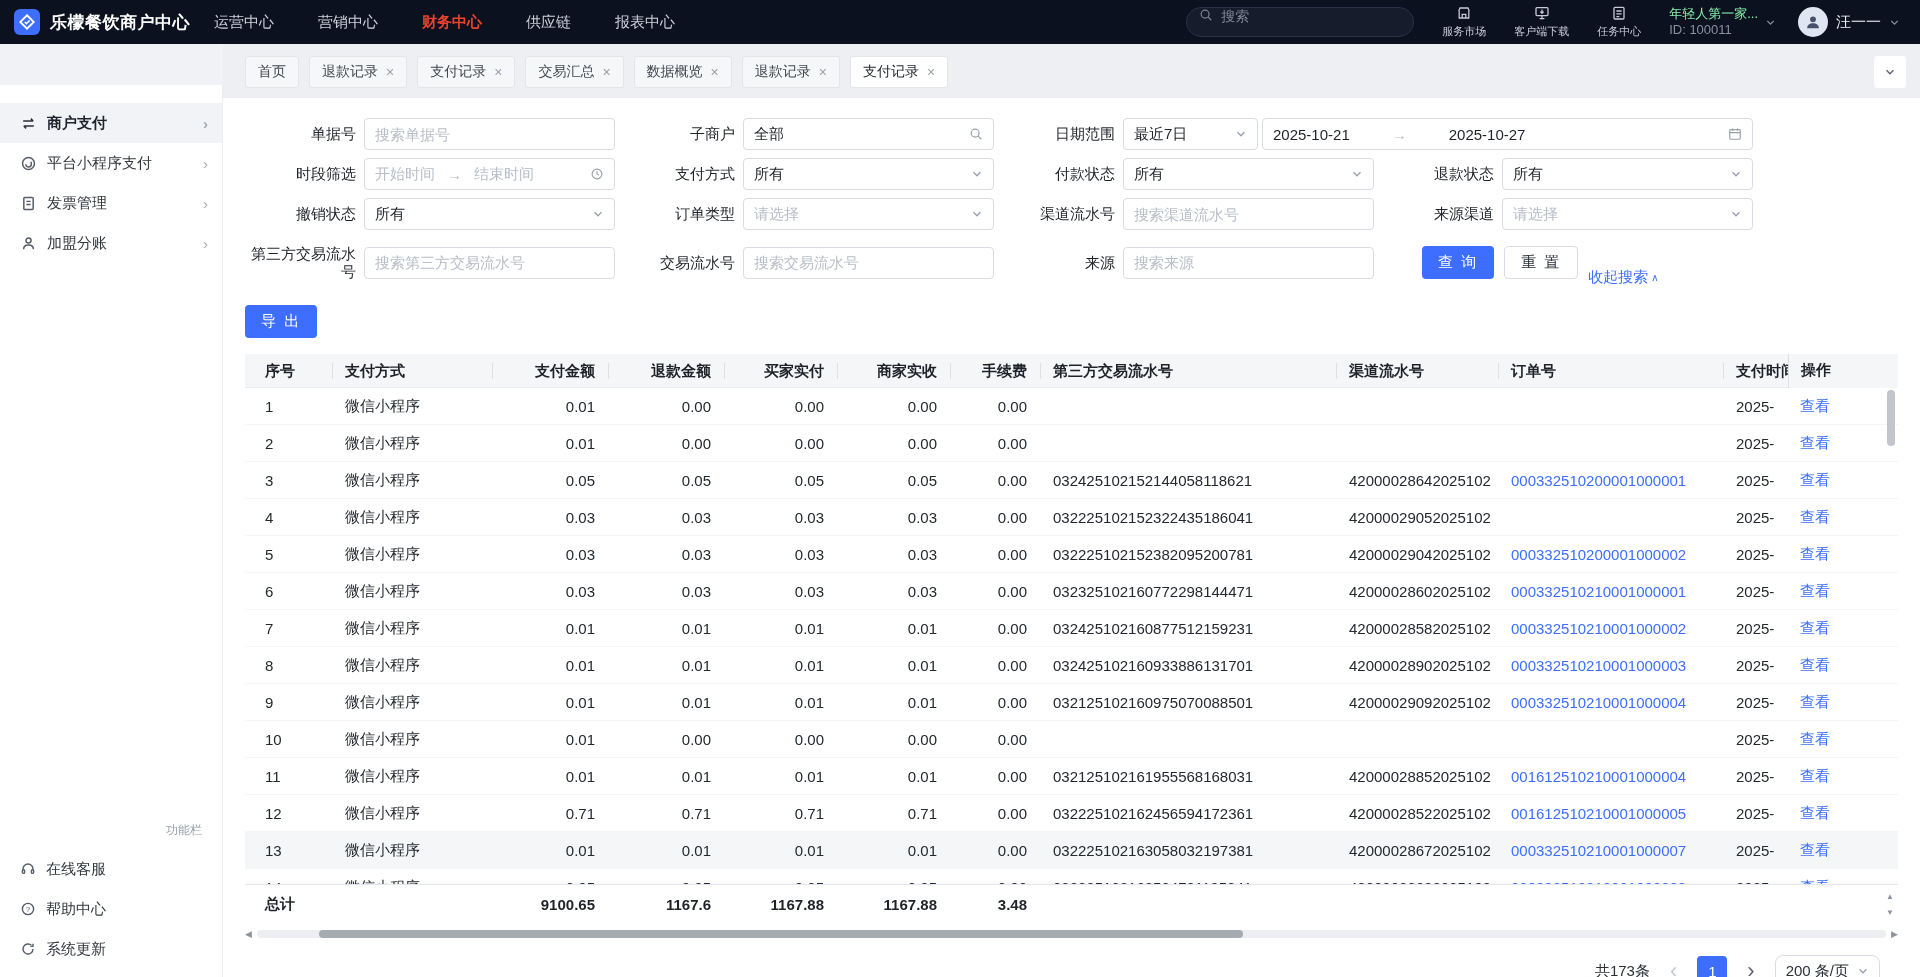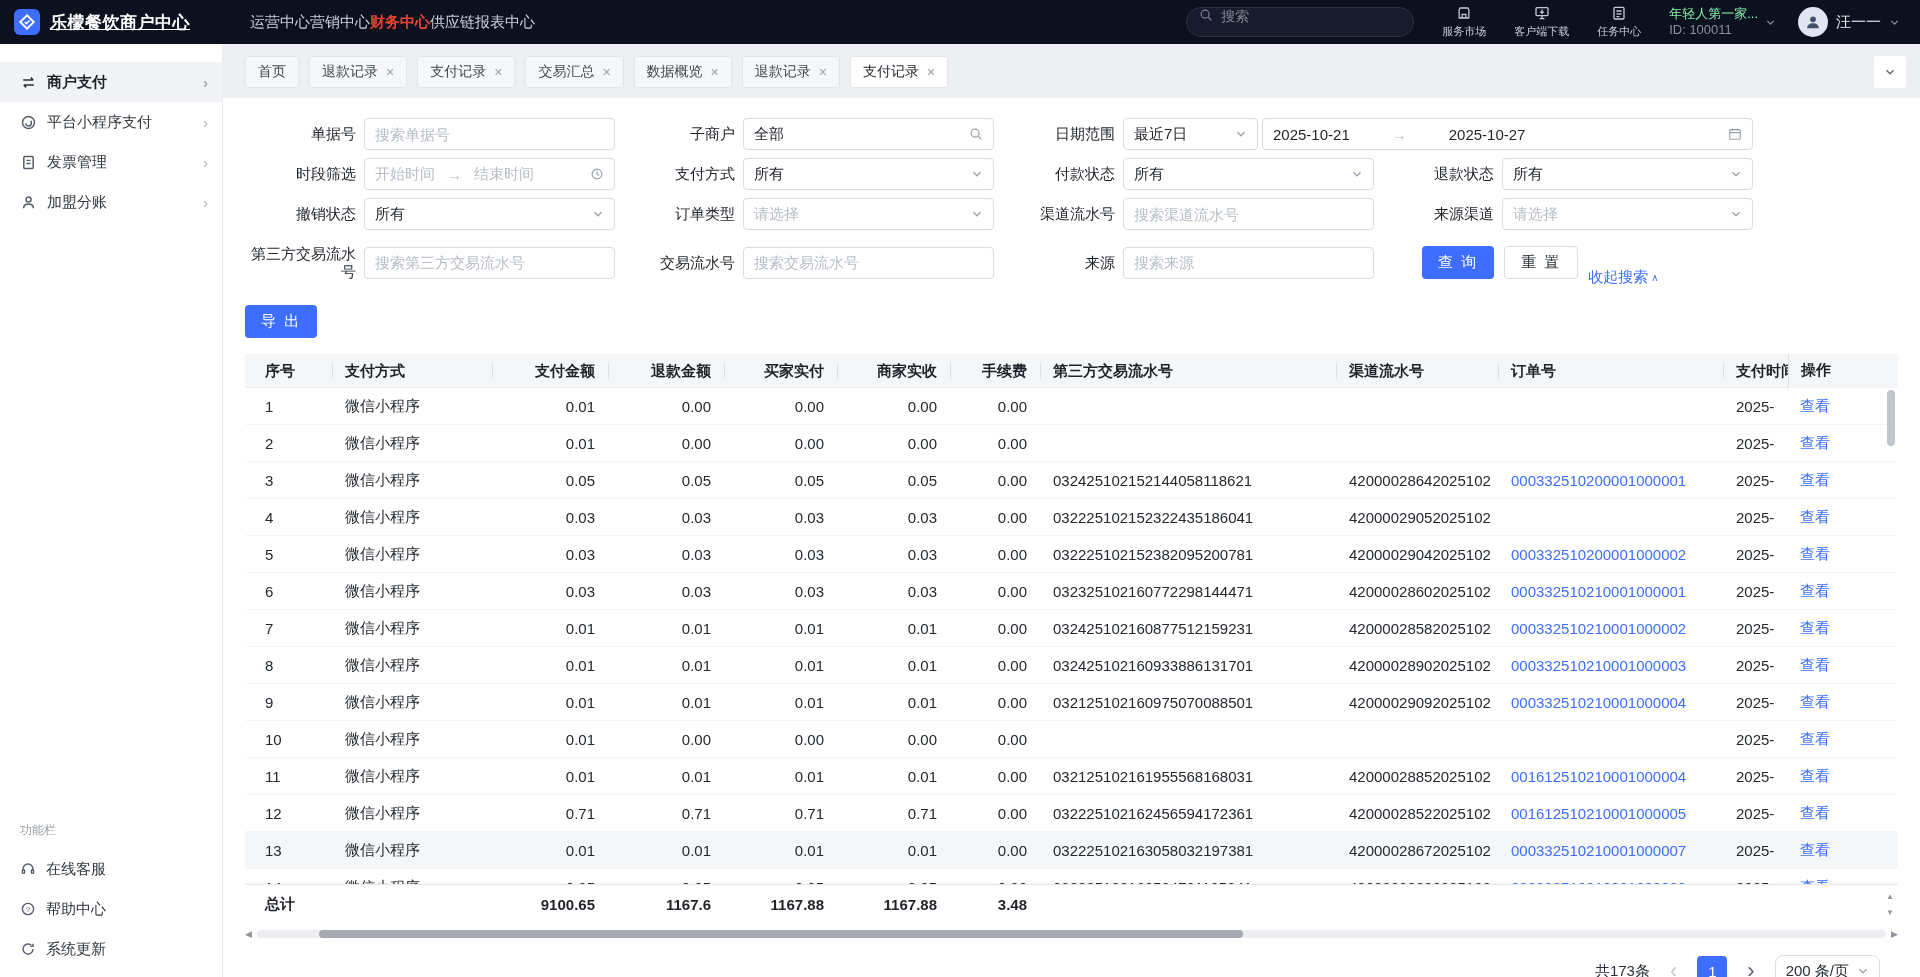--- a/index.html
+++ b/index.html
@@ -8,49 +8,49 @@
     width: 1920px; height: 977px; overflow: hidden;
     font-family: "Liberation Sans", "DejaVu Sans", sans-serif;
     background: #f0f2f5; color: #1f2329;
   }
   .app { display: flex; flex-direction: column; height: 977px; }
 
   
   .topbar { height: 44px; flex: 0 0 44px; background: #0c111f; display: flex; align-items: center; padding: 0 20px 0 14px; }
   .brand { display: flex; align-items: center; gap: 10px; }
   .logo { width: 26px; height: 26px; border-radius: 6px; background: #3d6eff; display: flex; align-items: center; justify-content: center; }
-  .brand-title { color: #fff; font-size: 17px; font-weight: 700; letter-spacing: .5px; white-space: nowrap; text-decoration: underline; }
-  .topnav { display: flex; margin-left: 60px; }
+  .brand-title { color: #fff; font-size: 17px; font-weight: 700; letter-spacing: .5px; white-space: nowrap; }
+  .topnav { display: flex; gap: 44px; margin-left: 24px; }
   .nav-item { font-size: 15px; color: #ccd1db; cursor: pointer; white-space: nowrap; }
   .nav-item.active { color: #e8432e; font-weight: 700; }
   .spacer { flex: 1; }
   .hsearch { width: 228px; height: 30px; border-radius: 15px; background: #161c2b; border: 1px solid #2a3245; display: flex; align-items: flex-start; gap: 8px; padding: 0 12px; color: #7e8696; }
   .hsearch-ph { font-size: 14px; color: #7e8696; }
   .qa { display: flex; flex-direction: column; align-items: center; gap: 3px; margin-left: 28px; color: #c6cbd6; cursor: pointer; }
   .qa-label { font-size: 11px; white-space: nowrap; }
   .merchant { display: flex; align-items: center; gap: 7px; margin-left: 28px; cursor: pointer; }
   .m-col { display: flex; flex-direction: column; align-items: flex-start; line-height: 1.25; }
   .m-name { color: #86efac; font-size: 13px; max-width: 120px; overflow: hidden; white-space: nowrap; }
   .m-id { color: #8a90a0; font-size: 13px; }
   .hchev { color: #8a90a0; display: flex; }
   .user { display: flex; align-items: center; gap: 8px; margin-left: 22px; cursor: pointer; }
   .avatar { width: 30px; height: 30px; border-radius: 50%; background: #dfe6f2; display: flex; align-items: center; justify-content: center; }
   .u-name { color: #f2f4f8; font-size: 15px; white-space: nowrap; }
 
   
   .main-wrap { flex: 1; display: flex; min-height: 0; }
-  .sidebar { width: 223px; flex: 0 0 223px; background: #fff; border-right: 1px solid #ebedf0; display: flex; flex-direction: column; padding-top: 18px; }
+  .sidebar { width: 223px; flex: 0 0 223px; background: #fff; border-right: 1px solid #ebedf0; display: flex; flex-direction: column; padding-top: 18px; margin-top: 41px; }
   .main { flex: 1; min-width: 0; display: flex; flex-direction: column; }
 
   
   .sitem { height: 40px; display: flex; align-items: center; gap: 10px; padding: 0 14px 0 20px; font-size: 15px; color: #33383f; cursor: pointer; white-space: nowrap; }
   .sitem.active { background: #f1f3f6; font-weight: 700; color: #1f2329; }
   .sic { display: flex; color: #565d69; flex: 0 0 auto; }
   .schev { margin-left: auto; color: #a6abb4; font-size: 15px; }
-  .sfoot { margin-top: auto; padding-bottom: 8px; }
+  .sfoot { margin-top: auto; padding-bottom: 8px; text-align: right; }
   .sfoot-title { font-size: 12px; color: #9aa0a8; padding: 0 20px; margin-bottom: 10px; }
 
   
   .tabbar { height: 54px; flex: 0 0 54px; background: #edeff3; display: flex; align-items: flex-start; padding: 12px 56px 0 22px; gap: 10px; position: relative; }
   .tab { height: 32px; padding: 0 12px; background: #f6f7f9; border: 1px solid #e3e5e9; border-radius: 3px; display: flex; align-items: center; gap: 8px; font-size: 14px; color: #42474f; cursor: pointer; white-space: nowrap; }
   .tab.active { background: #fff; color: #1f2329; }
   .tclose { color: #9aa0a8; font-size: 14px; line-height: 1; cursor: pointer; }
   .tab-more { position: absolute; right: 14px; top: 12px; width: 32px; height: 32px; background: #fff; border-radius: 3px; display: flex; align-items: center; justify-content: center; cursor: pointer; color: #5f6673; }
 
   

